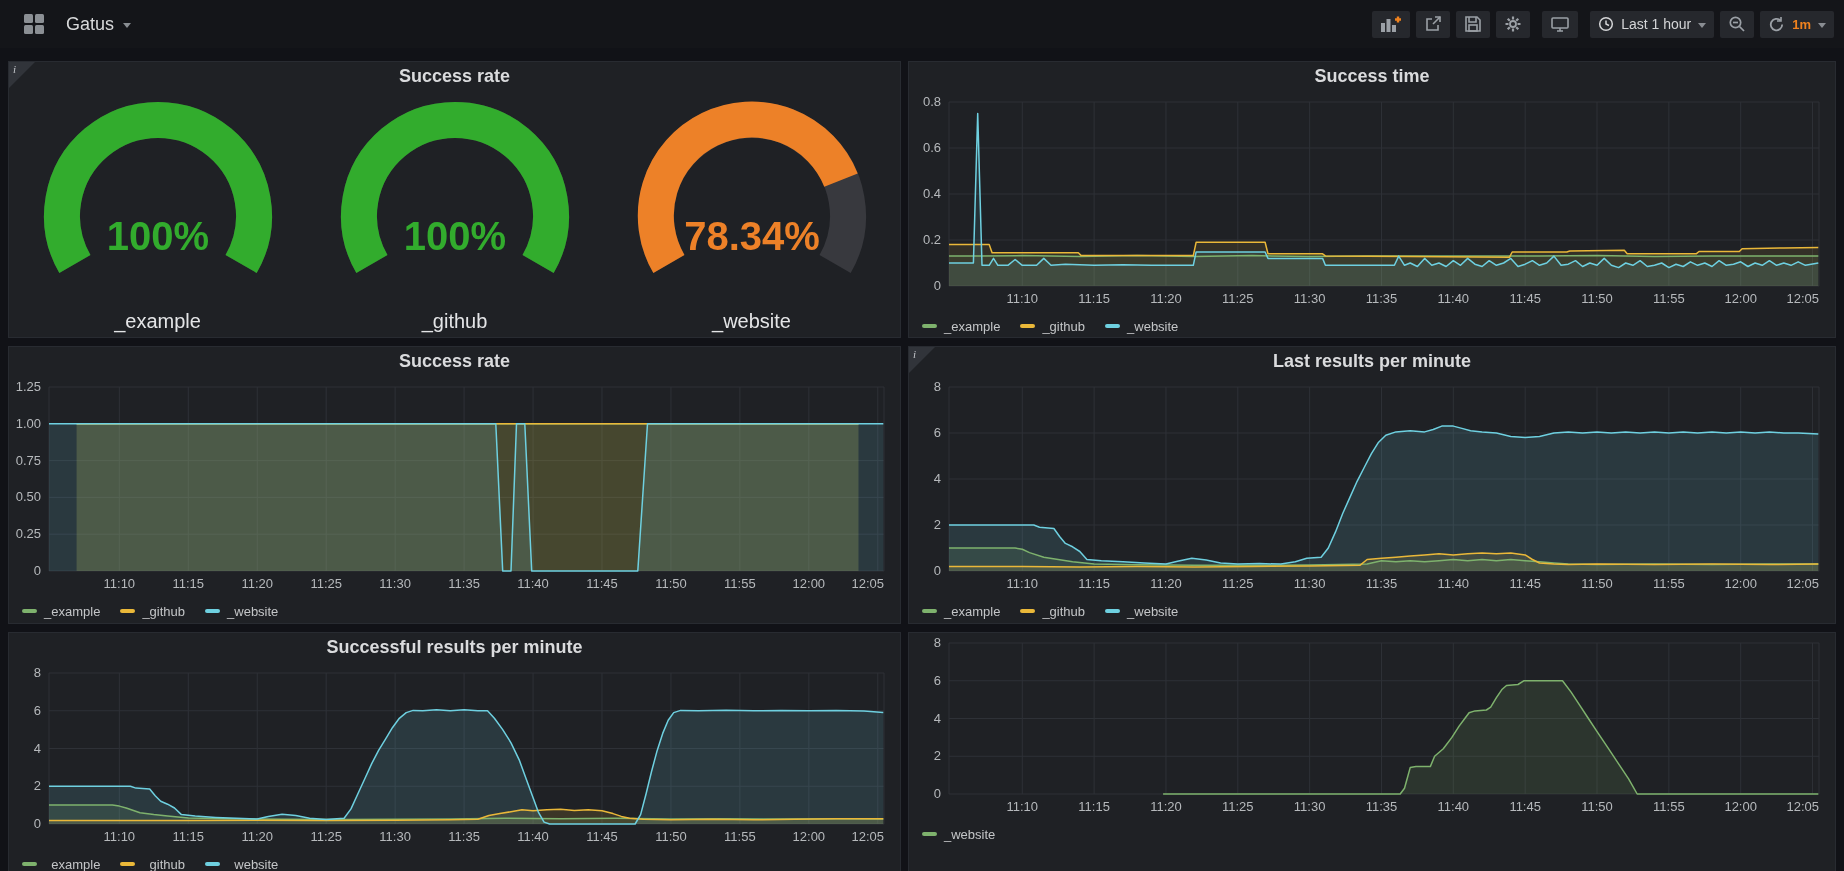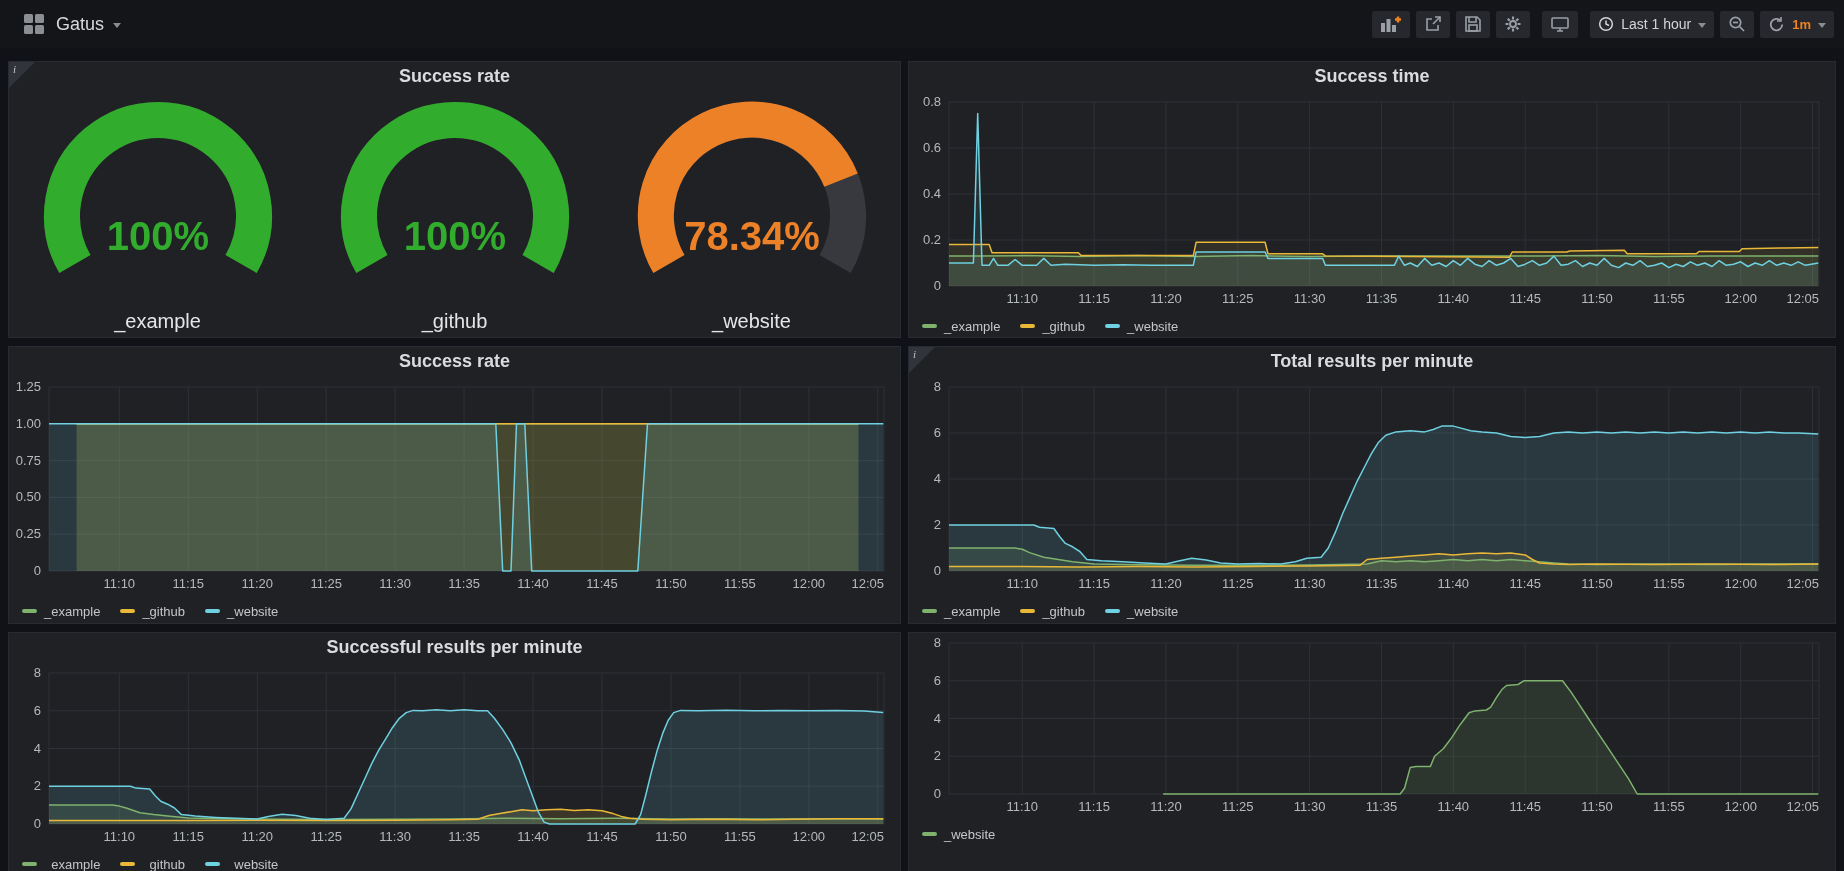--- a/index.html
+++ b/index.html
@@ -1,21 +1,21 @@
 <!DOCTYPE html>
 <html><head>
 <meta charset="utf-8">
 <style>
   html,body{margin:0;padding:0}
   body{width:1844px;height:871px;overflow:hidden;background:#111217;font-family:"Liberation Sans",sans-serif;position:relative}
   
   .navbar{position:absolute;left:0;top:0;width:100%;height:48px;background:#141519;display:flex;align-items:center;padding:0 10px;box-sizing:border-box}
   .logo{display:grid;grid-template-columns:9px 9px;grid-gap:2px;margin:0 6px 0 14px}
   .logo i{width:9px;height:9px;background:#8b8f94;border-radius:1.5px}
-  .dash-title-btn{display:flex;align-items:center;gap:9px;margin-left:6px;cursor:pointer}
+  .dash-title-btn{display:flex;align-items:center;gap:9px;margin-left:16px;cursor:pointer}
   .dash-title{font-size:18px;color:#d8d9da}
   .caret{width:0;height:0;border-left:4px solid transparent;border-right:4px solid transparent;border-top:5px solid #898d92;margin-top:3px}
   .nav-spacer{flex:1}
   .navbtn{height:27px;background:#26282d;border-radius:2px;display:flex;align-items:center;padding:0 8px;gap:7px;color:#d4d5d7;font-size:14px;margin-left:6px;cursor:pointer}
   .navbtn svg{display:block}
   .gap-l{margin-left:12px}
   .orange-txt{color:#f0821e;font-weight:bold;font-size:13px}
   
   .panel{position:absolute;background:#1f2125;border:1px solid #282b31;box-sizing:border-box}
   .panel-title{height:30px;line-height:28px;text-align:center;font-size:18px;font-weight:bold;color:#dadbdd;cursor:pointer}
@@ -257,21 +257,21 @@
         <span class="legend-dash" style="background: rgb(110, 208, 224);"></span>
         <span>_website</span>
       </span>
     </div>
 </div>
 
 <div class="panel" style="left:908px;top:346px;width:928px;height:278px">
   <div class="info-corner">
       <span>i</span>
     </div>
-  <div class="panel-title">Total results per minute</div>
+  <div class="panel-title">Last results per minute</div>
   <svg class="chart" height="218" width="924">
       <line x1="40" y1="194" x2="910" y2="194" stroke="#2e3137"></line>
       <text x="32" y="198" text-anchor="end" class="tick">0</text>
       <line x1="40" y1="148" x2="910" y2="148" stroke="#2e3137"></line>
       <text x="32" y="152" text-anchor="end" class="tick">2</text>
       <line x1="40" y1="102" x2="910" y2="102" stroke="#2e3137"></line>
       <text x="32" y="106" text-anchor="end" class="tick">4</text>
       <line x1="40" y1="56" x2="910" y2="56" stroke="#2e3137"></line>
       <text x="32" y="60" text-anchor="end" class="tick">6</text>
       <line x1="40" y1="10" x2="910" y2="10" stroke="#2e3137"></line>

